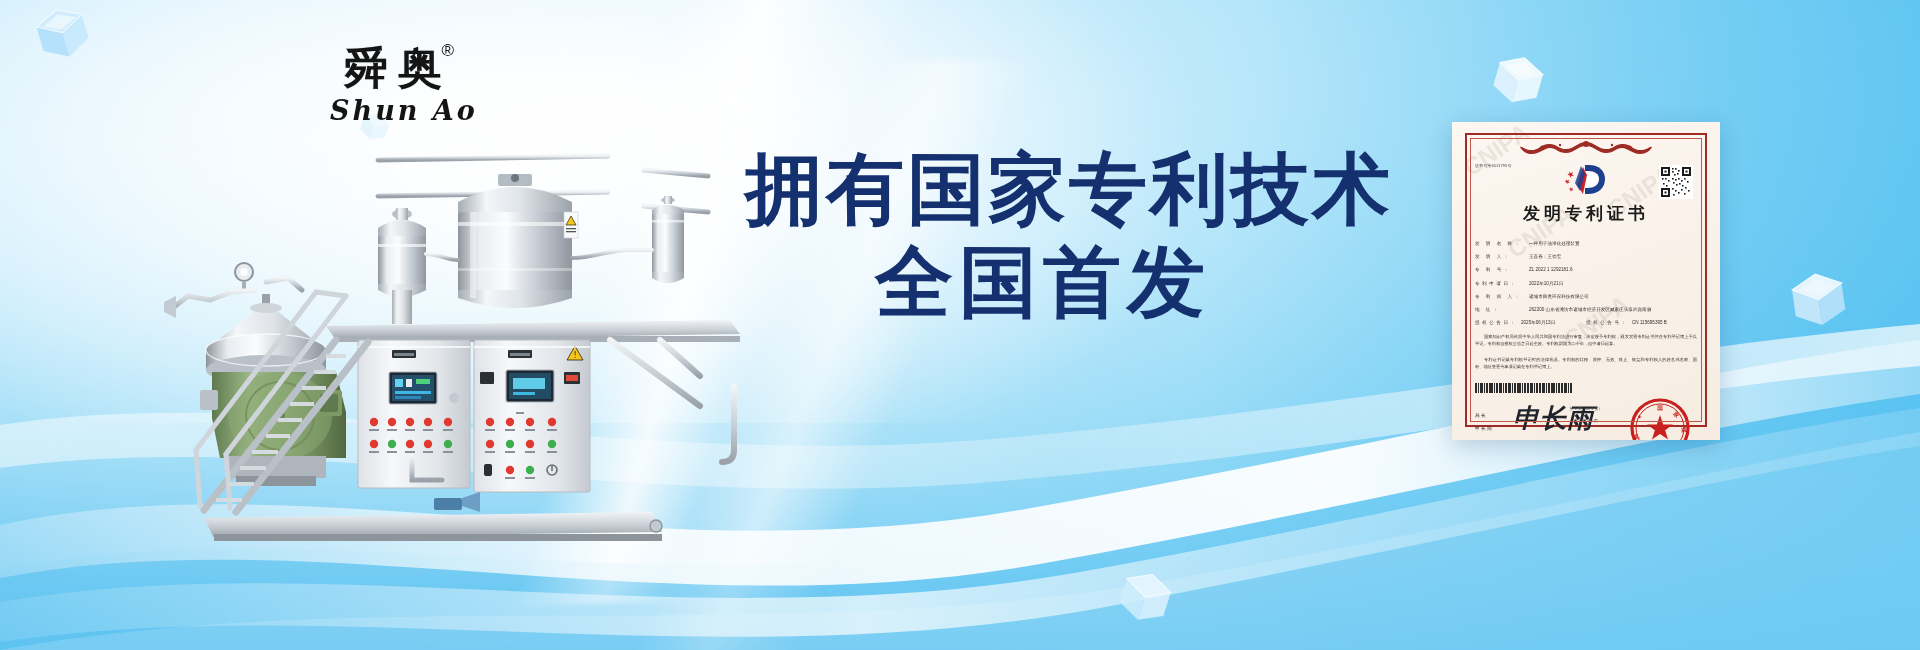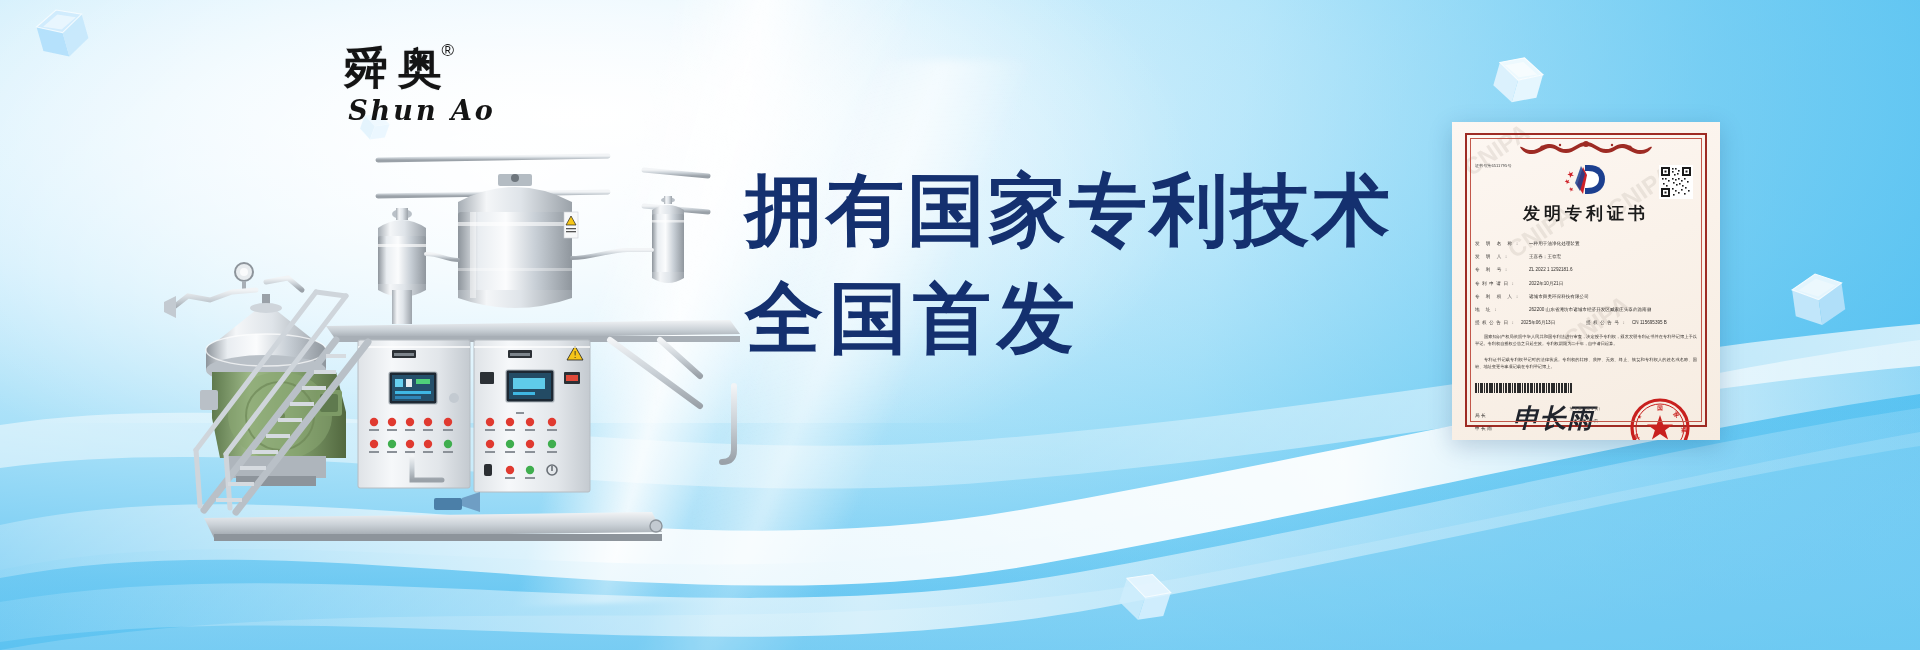--- a/index.html
+++ b/index.html
@@ -61,39 +61,38 @@
   }
   .logo-reg{
     position:absolute; right:-2px; top:-4px;
     font-size:17px; font-weight:400; color:#161616;
   }
   .logo-en{
     margin-top:4px;
     font-family:"DejaVu Serif","Liberation Serif",serif;
     font-style:italic; font-weight:700;
     font-size:27px; letter-spacing:3px; color:#141414;
-    text-align:center; padding-right:6px;
+    padding-right:6px;
   }
   .logo-row{ position:relative; display:inline-block;margin-left:14px; }
 
   
   .copy{ position:absolute; left:745px; top:150px; width:620px; }
   .headline{
     font-family:"DejaVu Sans","Liberation Sans",sans-serif;
     font-weight:700;
     font-size:78px;
     line-height:1.02;
     letter-spacing:3px;
     color:#14306F;
     white-space:nowrap;
-    margin-top:21px;
   }
   .headline-2{
-    margin-top:28px;
-    text-align:left;
+    margin-top:13px;
+    text-align:center;
     padding-right:24px;
     letter-spacing:6px;
   }
   .body-copy{
     margin-top:44px;
     font-family:"DejaVu Sans","Liberation Sans",sans-serif;
     font-size:22px;
     line-height:1.62;
     color:#17346f;
     width:570px;

